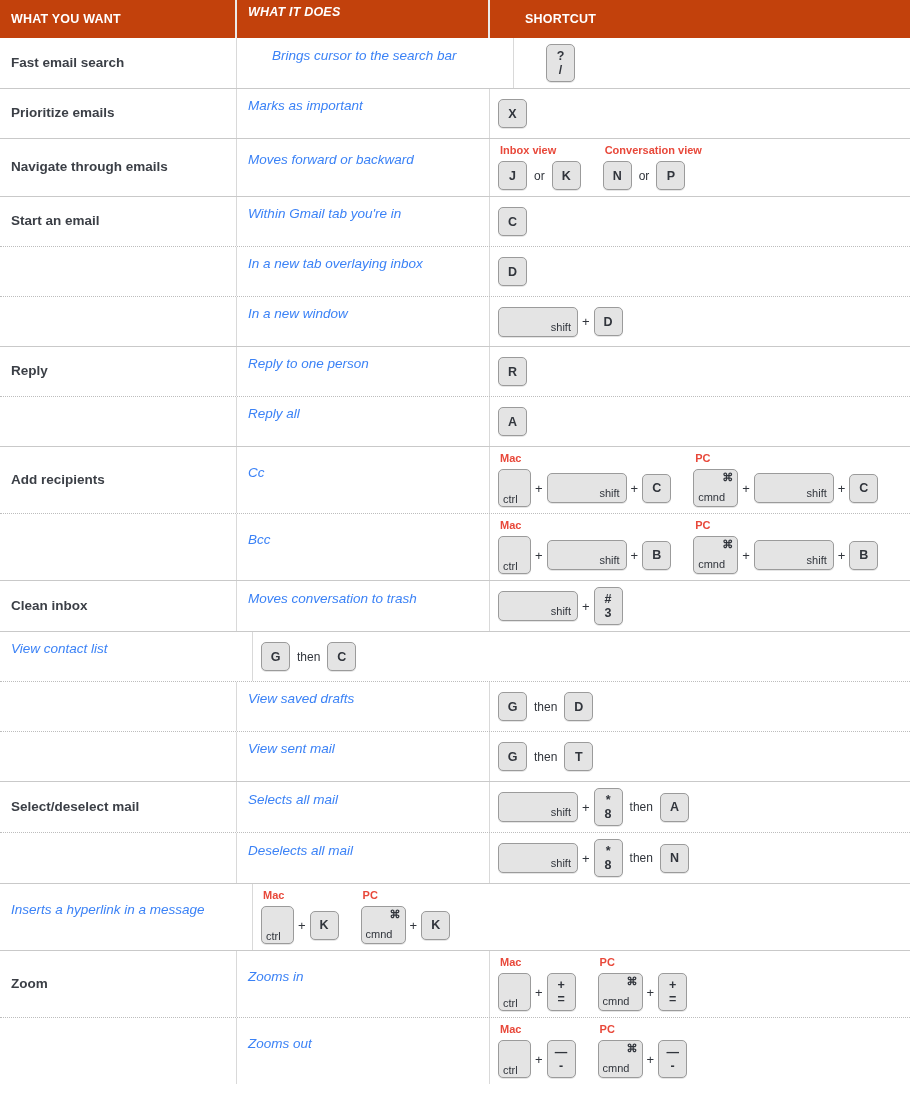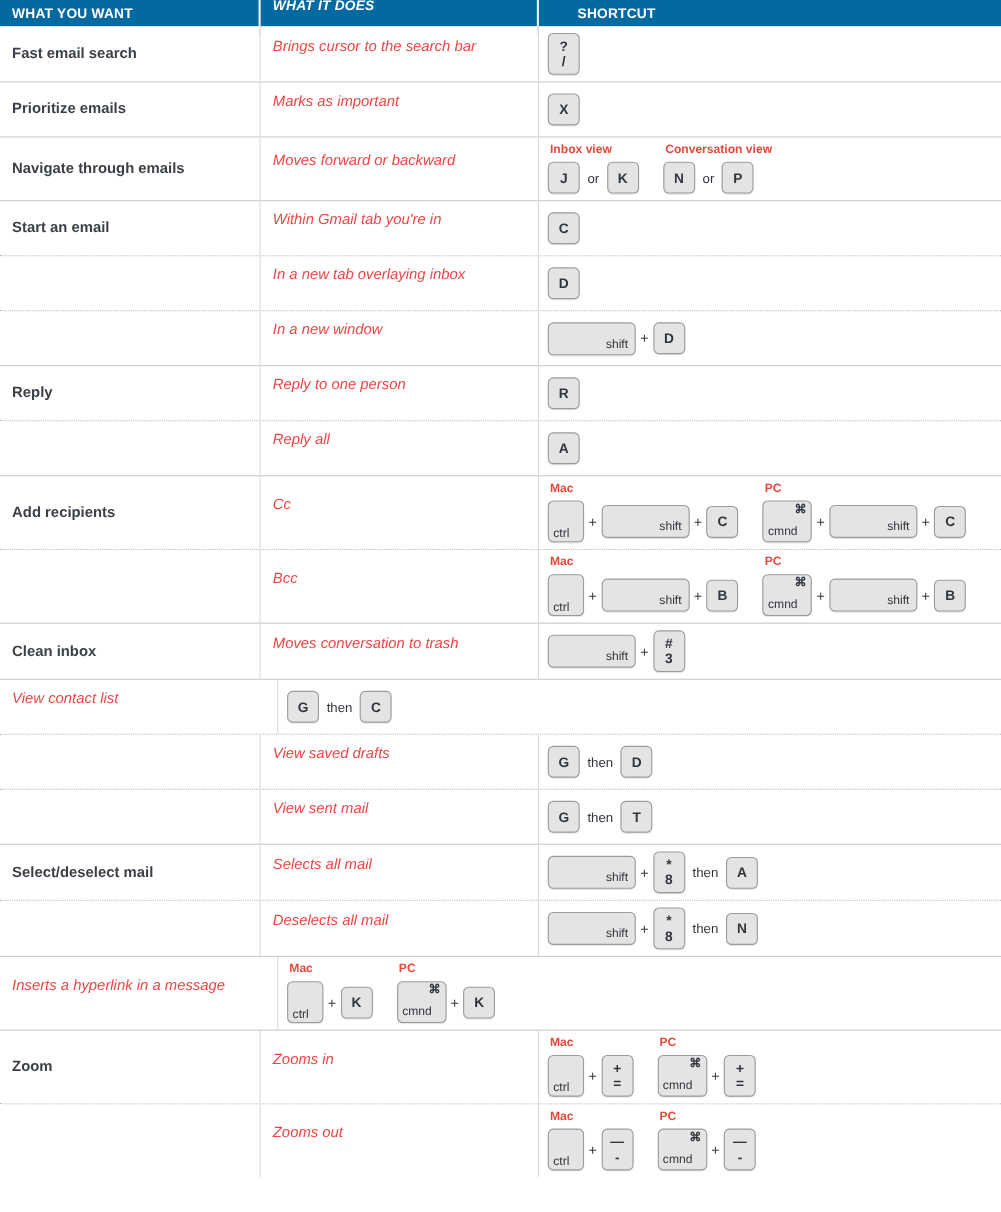--- a/index.html
+++ b/index.html
@@ -9,22 +9,22 @@
     font-family: "Liberation Sans", sans-serif;
     -webkit-font-smoothing: antialiased;
   }
   body { overflow: hidden; height: 1102px; }
 
   .sheet { width: 910px; position: relative; }
 
   
   .thead {
     display: flex;
-    background: #0369a1;
-    height: 24px;
+    background: #c2410c;
+    height: 38px;
     align-items: center;
   }
   .thead .th {
     color: #ffffff;
     font-size: 12.5px;
     font-weight: bold;
     letter-spacing: 0.2px;
     padding-left: 11px;
     height: 38px;
     line-height: 38px;
@@ -37,21 +37,21 @@
 
   
   .row {
     display: flex;
     align-items: stretch;
     min-height: 50px;
     background: #fff;
   }
   .row.grp { border-top: 1px solid #c9c9c9; }
   .row.sub { border-top: 1px dotted #bdbdbd; }
-  .row.first { border-top: none; }
+  .row.first { border-top: none; gap: 24px; }
 
   .cell { overflow: hidden; }
   .c1 {
     width: 237px;
     border-right: 1px solid #d9d9d9;
     display: flex;
     align-items: center;
     padding: 6px 8px 6px 11px;
   }
   .c2 {
@@ -70,21 +70,21 @@
   }
 
   .want {
     font-size: 13.5px;
     font-weight: bold;
     color: #3b3f46;
     line-height: 1.25;
   }
   .does {
     font-size: 13.5px;
-    color: #ef4444;
+    color: #3b82f6;
     line-height: 1.25;
   }
 
   
   .sc-wrap { display: flex; align-items: flex-start; }
   .sc-group { display: flex; flex-direction: column; justify-content: flex-end; }
   .sc-group.gap-pc { margin-left: 22px; }
   .plat {
     font-size: 11px;
     font-weight: bold;

